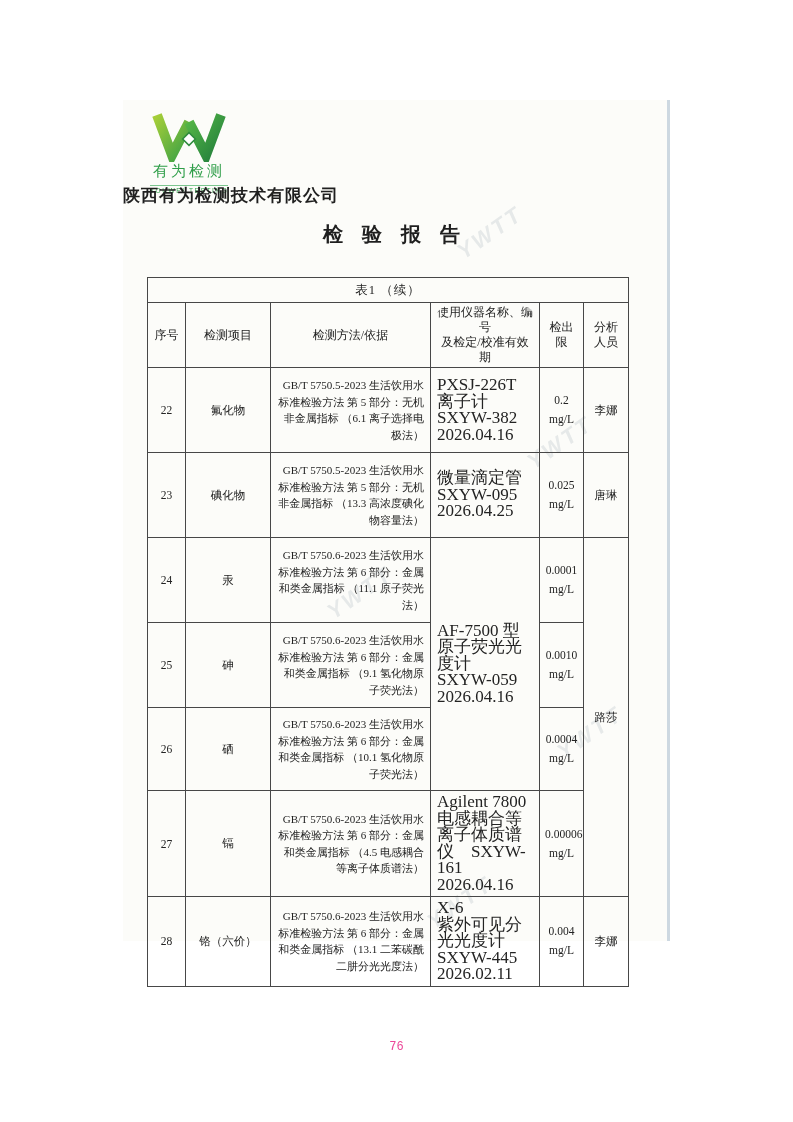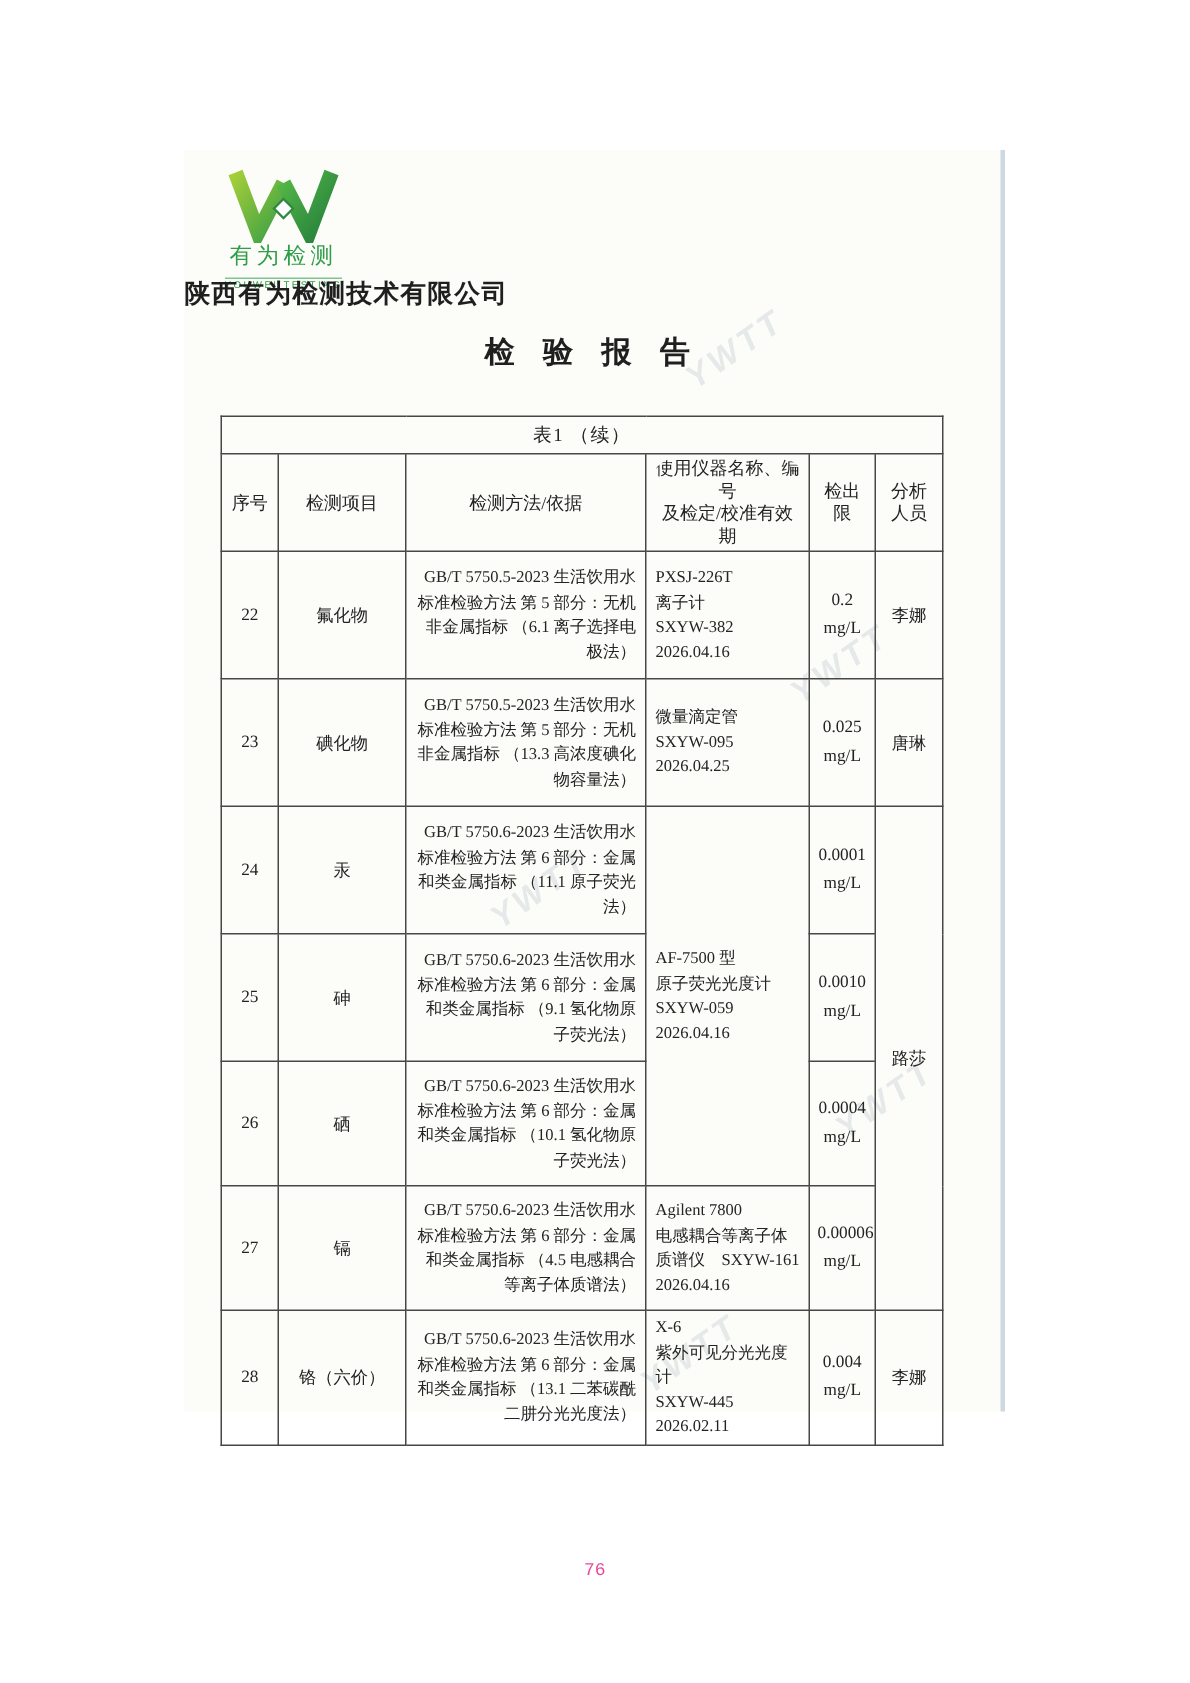--- a/index.html
+++ b/index.html
@@ -70,21 +70,21 @@
   tr.head{height:43px;}
   tr.head th{text-align:center;font-size:12px;white-space:pre-line;line-height:15px;border-radius:24px;}
   tbody tr{height:85px;}
   tbody tr:nth-child(5),tbody tr:nth-child(6){height:83px;}
   tbody tr:nth-child(7){height:80px;}
   td.center{text-align:center;}
   td.method{
     text-align:right;font-size:11px;line-height:16.5px;padding:3px 6px;
   }
   td.instr{
-    text-align:left;font-size:11px;line-height:16.5px;white-space:pre-line;padding:3px 6px;
+    text-align:left;font-size:17px;line-height:16.5px;white-space:pre-line;padding:3px 6px;
   }
   td.limit{text-align:center;font-size:11.5px;line-height:19px;white-space:pre-line;}
   
   .pdf-page-number{
     position:absolute;left:0;top:1040px;width:793px;text-align:center;
     font-family:Liberation Mono, monospace;
     font-size:12px;color:#ec4899;
   }
 </style>
 </head>

